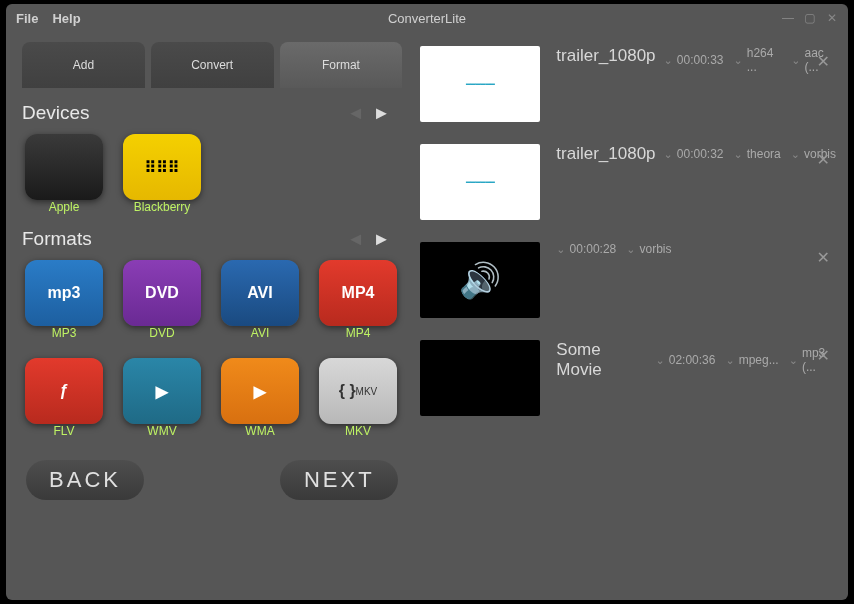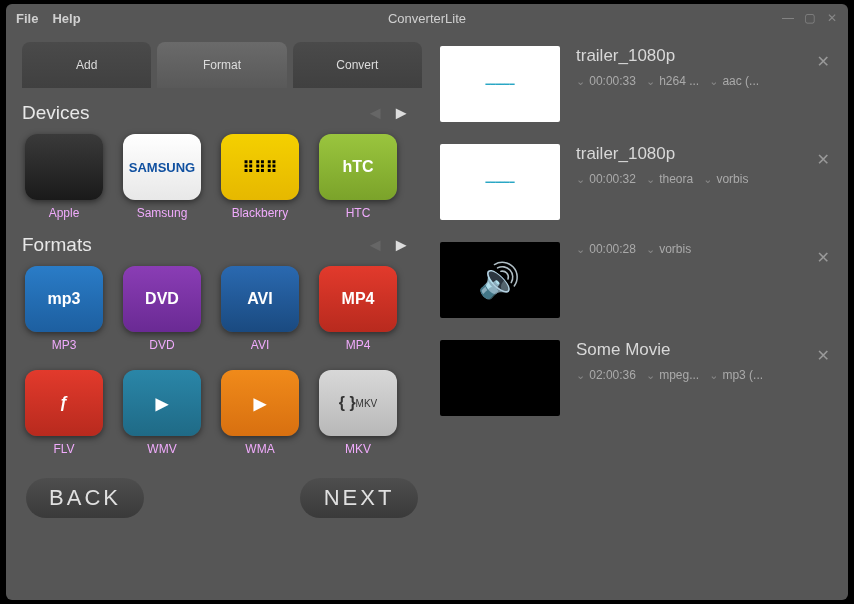--- a/index.html
+++ b/index.html
@@ -102,23 +102,22 @@
   border-radius: 12px;
   display: flex;
   align-items: center;
   justify-content: center;
   font-weight: bold;
   color: #fff;
   font-size: 16px;
   box-shadow: 0 2px 6px rgba(0,0,0,0.5);
 }
 .tile-label {
-  color: #f0abfc;
+  color: #bef264;
   font-size: 12px;
-  margin-top: 6px;
 }
 .bottom-buttons {
   display: flex;
   justify-content: space-between;
   margin-top: 22px;
   padding: 0 4px;
 }
 .nav-btn {
   width: 118px; height: 40px;
   background: linear-gradient(#4e4e4e,#3a3a3a);
@@ -148,21 +147,21 @@
   border-radius: 2px;
   display: flex; align-items: center; justify-content: center;
   font-size: 8px; color: #1aa0c0; text-align: center;
 }
 .thumb.black { background: #000; color: #fff; }
 .thumb-sound {
   font-size: 34px;
 }
 .q-info {
   flex: 1;
-  display: flex; flex-direction: column;
+  display: flex; flex-direction: row;
   gap: 8px;
   color: #d8d8d8;
 }
 .q-title { font-size: 17px; }
 .q-meta {
   display: flex; gap: 10px;
   font-size: 12px; color: #aaa;
   align-items: center;
 }
 .meta-tag {
@@ -204,47 +203,39 @@
       <span class="win-btn">—</span>
       <span class="win-btn">▢</span>
       <span class="win-btn">✕</span>
     </div>
   </div>
 
   <div class="main">
     <div class="left-panel">
       <div class="tabs">
         <div class="tab">Add</div>
+        <div class="tab">Convert</div>
         <div class="tab active">Format</div>
-        <div class="tab">Convert</div>
       </div>
 
       <div class="section-header">
         <span class="section-title">Devices</span>
         <span class="nav-arrows">
           <span class="arrow">◄</span>
           <span class="arrow active">►</span>
         </span>
       </div>
       <div class="grid" id="devices-grid">
           <div class="tile">
             <div class="tile-icon t-black"></div>
             <div class="tile-label">Apple</div>
           </div>
           <div class="tile">
-            <div class="tile-icon t-white">SAMSUNG</div>
-            <div class="tile-label">Samsung</div>
-          </div>
-          <div class="tile">
             <div class="tile-icon t-yellow">⠿⠿⠿</div>
             <div class="tile-label">Blackberry</div>
-          </div>
-          <div class="tile">
-            <div class="tile-icon t-green">hTC</div>
-            <div class="tile-label">HTC</div>
           </div>
         </div>
 
       <div class="section-header">
         <span class="section-title">Formats</span>
         <span class="nav-arrows">
           <span class="arrow">◄</span>
           <span class="arrow active">►</span>
         </span>
       </div>

